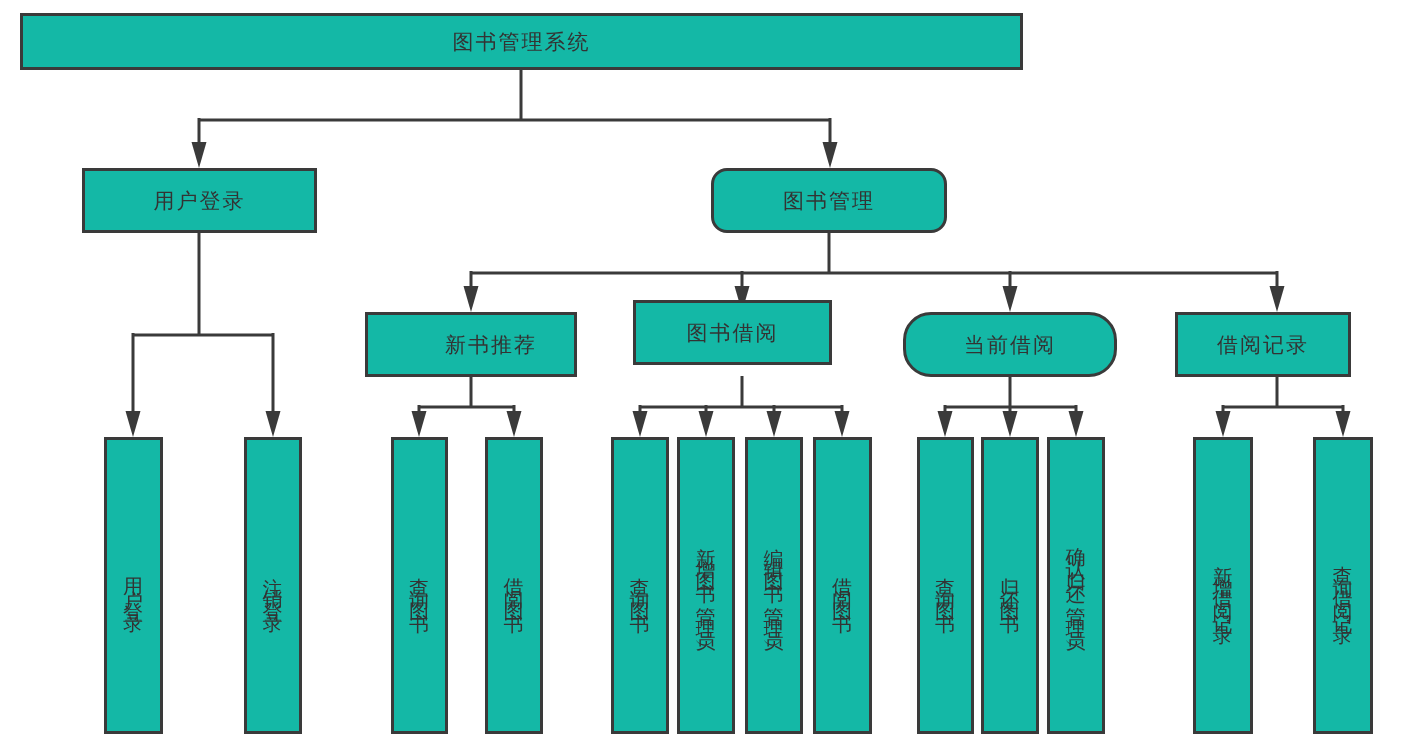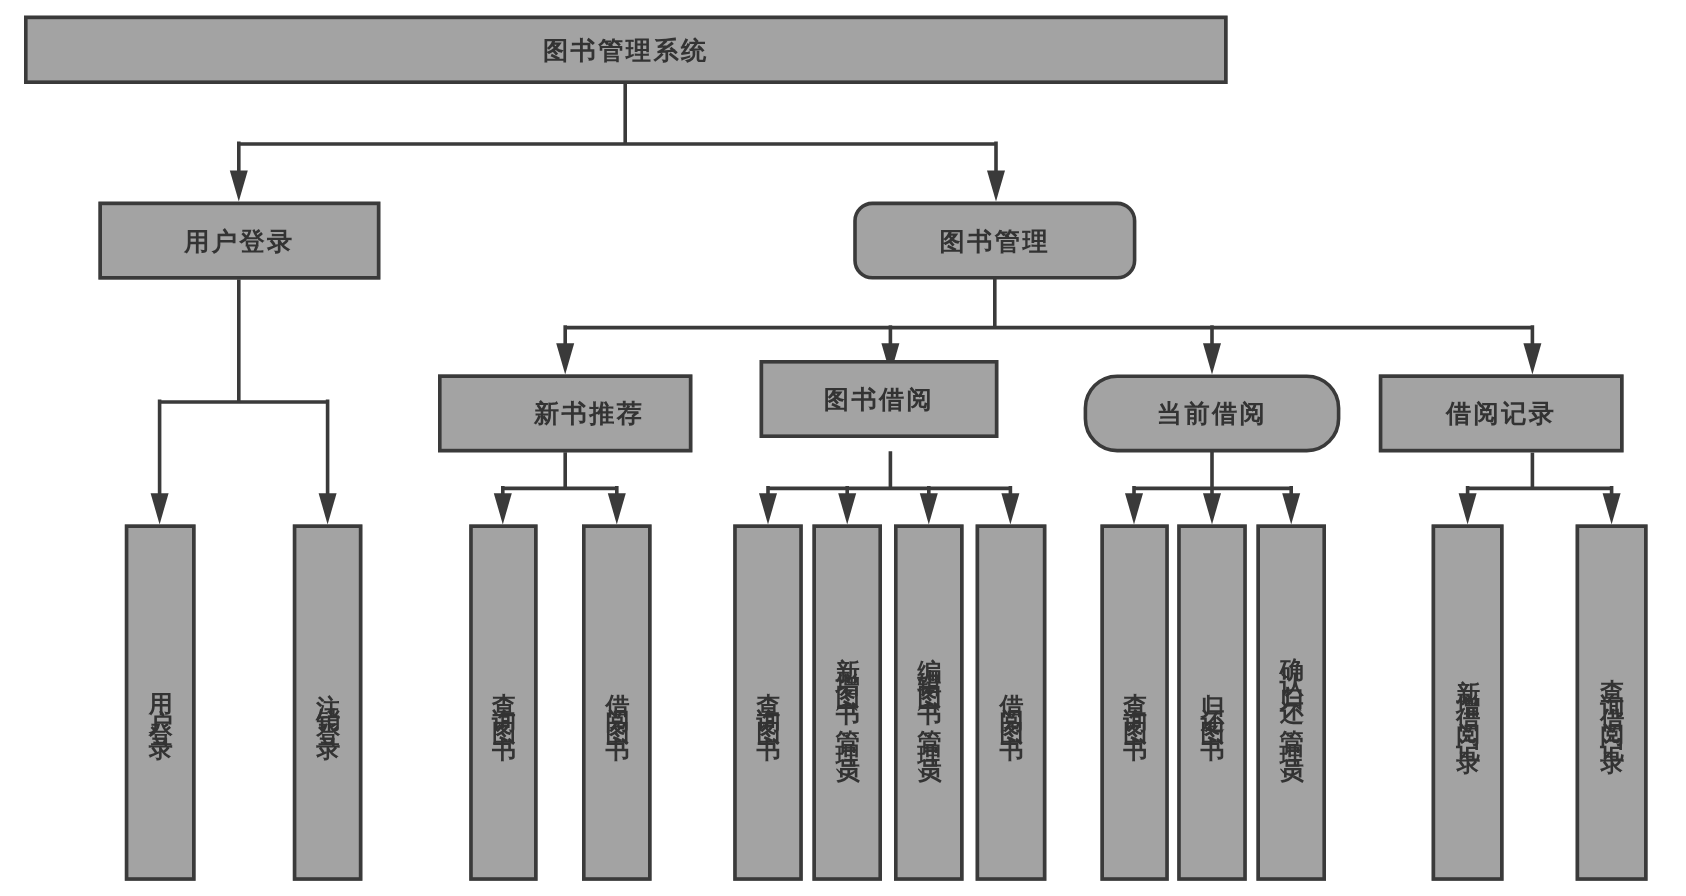--- a/index.html
+++ b/index.html
@@ -19,26 +19,25 @@
     position: absolute;
     left: 0;
     top: 0;
     width: 1405px;
     height: 747px;
   }
   .box {
     position: absolute;
     box-sizing: border-box;
     border: 3px solid #3a3a3a;
-    background: #a3a3a3;
+    background: #14b8a6;
     display: flex;
     align-items: center;
     justify-content: center;
     color: #333333;
-    font-weight: bold;
   }
   .hlabel {
     font-size: 21px;
     letter-spacing: 2px;
     white-space: nowrap;
   }
   .vlabel {
     writing-mode: vertical-lr;
     text-orientation: mixed;
     font-size: 20px;
@@ -46,21 +45,21 @@
     letter-spacing: 12px;
     white-space: nowrap;
   }
   
   #n-root      { left: 20px;   top: 13px;  width: 1003px; height: 57px; }
   #n-userlogin { left: 82px;   top: 168px; width: 235px;  height: 65px; }
   #n-bookmgmt  { left: 711px;  top: 168px; width: 236px;  height: 65px; border-radius: 16px; }
   #n-newrec    { left: 365px;  top: 312px; width: 212px;  height: 65px; padding-left: 40px; }
   #n-borrow    { left: 633px;  top: 300px; width: 199px;  height: 65px; }
   #n-current   { left: 903px;  top: 312px; width: 214px;  height: 65px; border-radius: 28px; }
-  #n-records   { left: 1149px; top: 312px; width: 204px;  height: 65px; }
+  #n-records   { left: 1175px; top: 312px; width: 176px;  height: 65px; }
   .leaf { top: 437px; height: 297px; }
   #l-login     { left: 104px;  width: 59px; }
   #l-logout    { left: 244px;  width: 58px; }
   #l-rec-q     { left: 391px;  width: 57px; }
   #l-rec-b     { left: 485px;  width: 58px; }
   #l-bb-q      { left: 611px;  width: 58px; }
   #l-bb-add    { left: 677px;  width: 58px; }
   #l-bb-edit   { left: 745px;  width: 58px; }
   #l-bb-bor    { left: 813px;  width: 59px; }
   #l-cb-q      { left: 917px;  width: 57px; }

